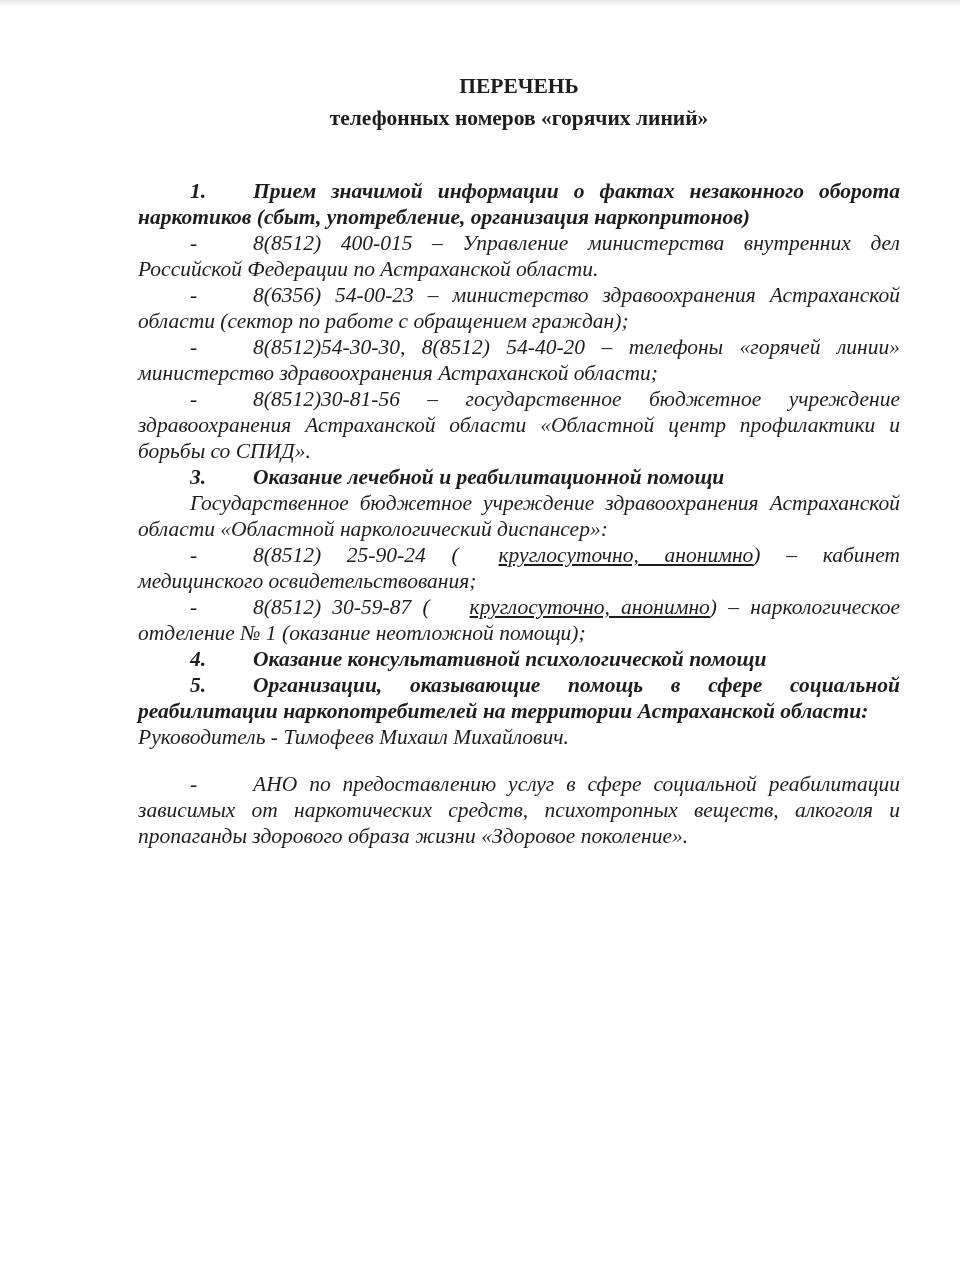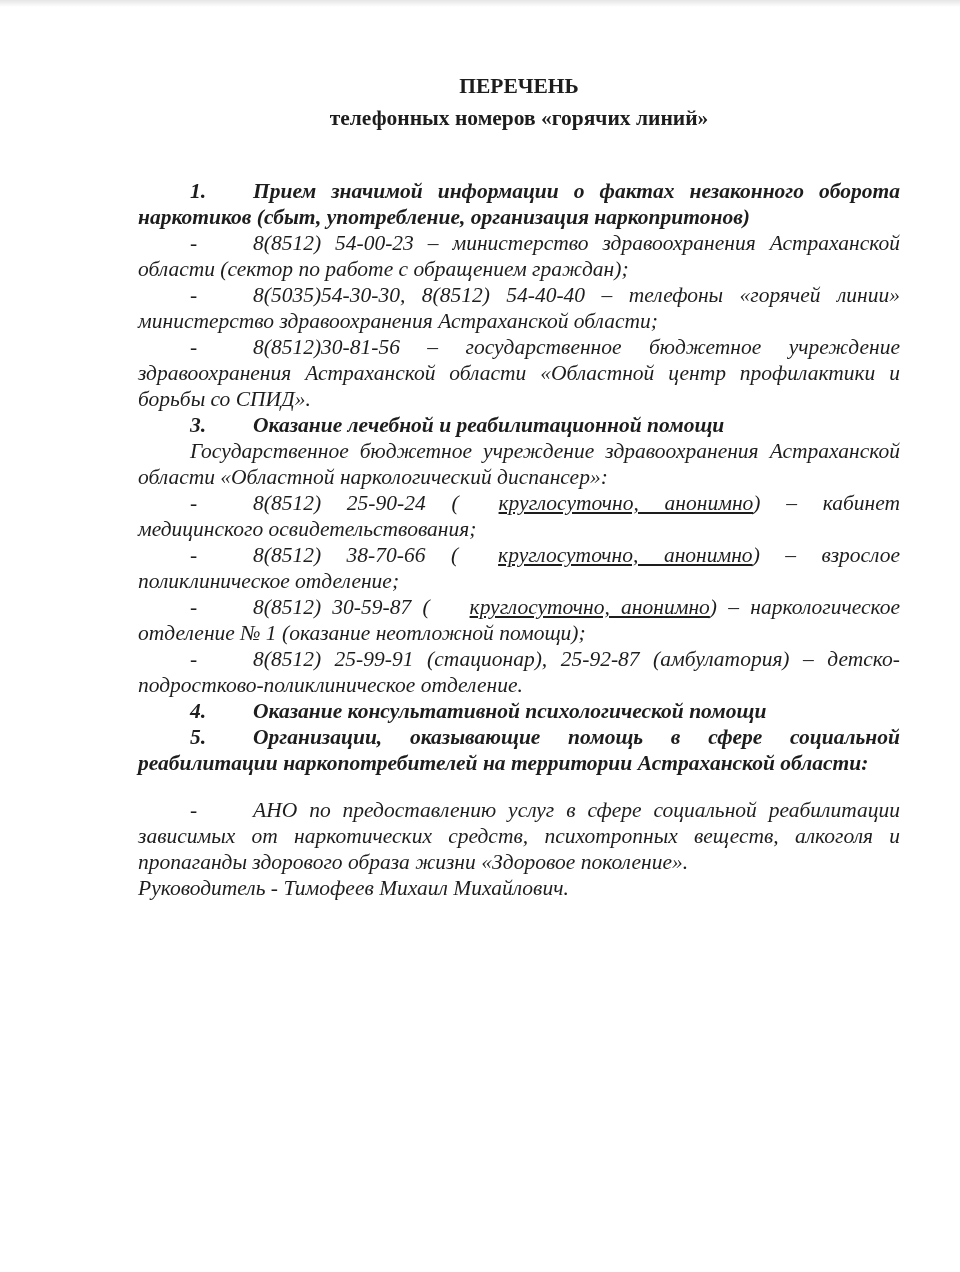--- a/index.html
+++ b/index.html
@@ -67,27 +67,26 @@
 
 <div class="top-shade"></div>
 
 <div class="page">
   <div class="title-block">
     <div>ПЕРЕЧЕНЬ</div>
     <div>телефонных номеров «горячих линий»</div>
   </div>
   <div id="doc-body">
       <p class="para heading"><span class="marker">1.</span><span class="run">Прием значимой информации о фактах незаконного оборота наркотиков (сбыт, употребление, организация наркопритонов)</span></p>
-      <p class="para"><span class="marker">-</span><span class="run">8(8512) 54-00-23 – министерство здравоохранения Астраханской области (сектор по работе с обращением граждан);</span></p>
-      <p class="para"><span class="marker">-</span><span class="run">8(5035)54-30-30, 8(8512) 54-40-40 – телефоны «горячей линии» министерство здравоохранения Астраханской области;</span></p>
+      <p class="para"><span class="marker">-</span><span class="run">8(8512) 400-015 – Управление министерства внутренних дел Российской Федерации по Астраханской области.</span></p>
+      <p class="para"><span class="marker">-</span><span class="run">8(6356) 54-00-23 – министерство здравоохранения Астраханской области (сектор по работе с обращением граждан);</span></p>
+      <p class="para"><span class="marker">-</span><span class="run">8(8512)54-30-30, 8(8512) 54-40-20 – телефоны «горячей линии» министерство здравоохранения Астраханской области;</span></p>
       <p class="para"><span class="marker">-</span><span class="run">8(8512)30-81-56 – государственное бюджетное учреждение здравоохранения Астраханской области «Областной центр профилактики и борьбы со СПИД».</span></p>
       <p class="para heading"><span class="marker">3.</span><span class="run">Оказание лечебной и реабилитационной помощи</span></p>
       <p class="para"><span class="run">Государственное бюджетное учреждение здравоохранения Астраханской области «Областной наркологический диспансер»:</span></p>
       <p class="para"><span class="marker">-</span><span class="run">8(8512) 25-90-24 (</span><span class="run u">круглосуточно, анонимно</span><span class="run">) – кабинет медицинского освидетельствования;</span></p>
-      <p class="para"><span class="marker">-</span><span class="run">8(8512) 38-70-66 (</span><span class="run u">круглосуточно, анонимно</span><span class="run">) – взрослое поликлиническое отделение;</span></p>
       <p class="para"><span class="marker">-</span><span class="run">8(8512) 30-59-87 (</span><span class="run u">круглосуточно, анонимно</span><span class="run">) – наркологическое отделение № 1 (оказание неотложной помощи);</span></p>
-      <p class="para"><span class="marker">-</span><span class="run">8(8512) 25-99-91 (стационар), 25-92-87 (амбулатория) – детско-подростково-поликлиническое отделение.</span></p>
       <p class="para heading"><span class="marker">4.</span><span class="run">Оказание консультативной психологической помощи</span></p>
       <p class="para heading"><span class="marker">5.</span><span class="run">Организации, оказывающие помощь в сфере социальной реабилитации наркопотребителей на территории Астраханской области:</span></p>
+      <p class="para no-indent"><span class="run">Руководитель - Тимофеев Михаил Михайлович.</span></p>
       <p class="para gap-top-md"><span class="marker">-</span><span class="run">АНО по предоставлению услуг в сфере социальной реабилитации зависимых от наркотических средств, психотропных веществ, алкоголя и пропаганды здорового образа жизни «Здоровое поколение».</span></p>
-      <p class="para no-indent"><span class="run">Руководитель - Тимофеев Михаил Михайлович.</span></p>
     </div>
 </div>
 
 </body></html>

